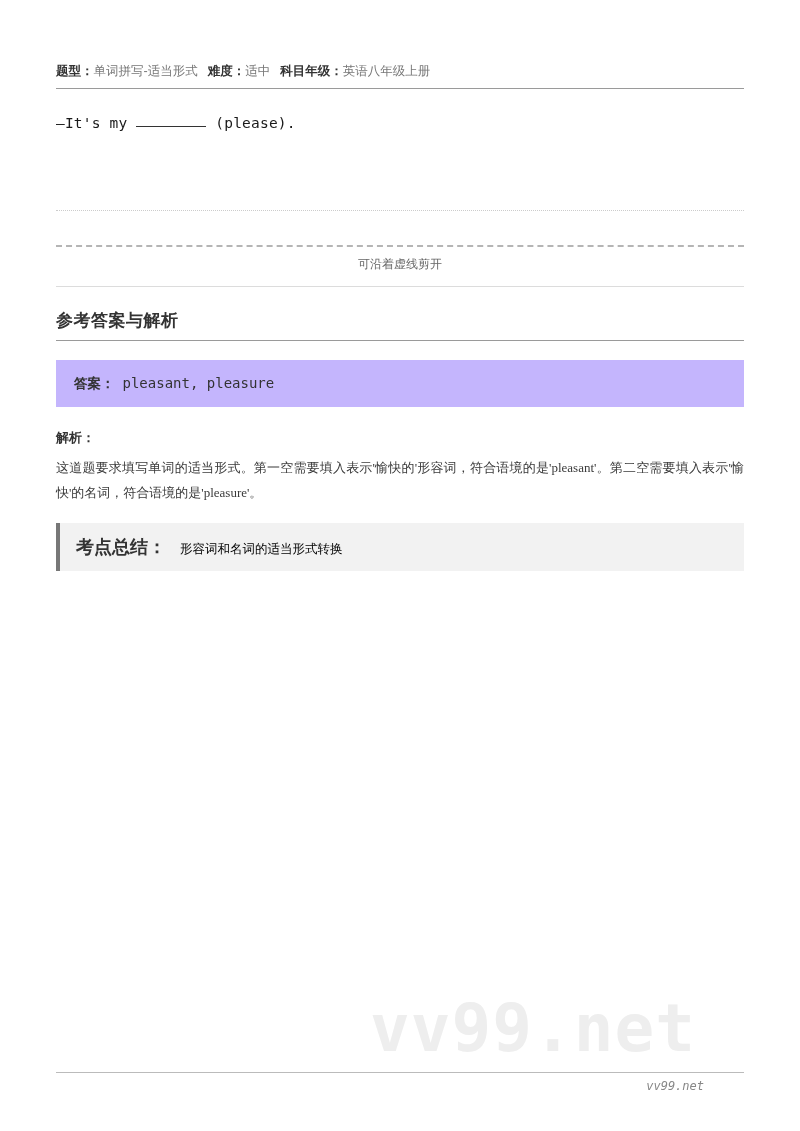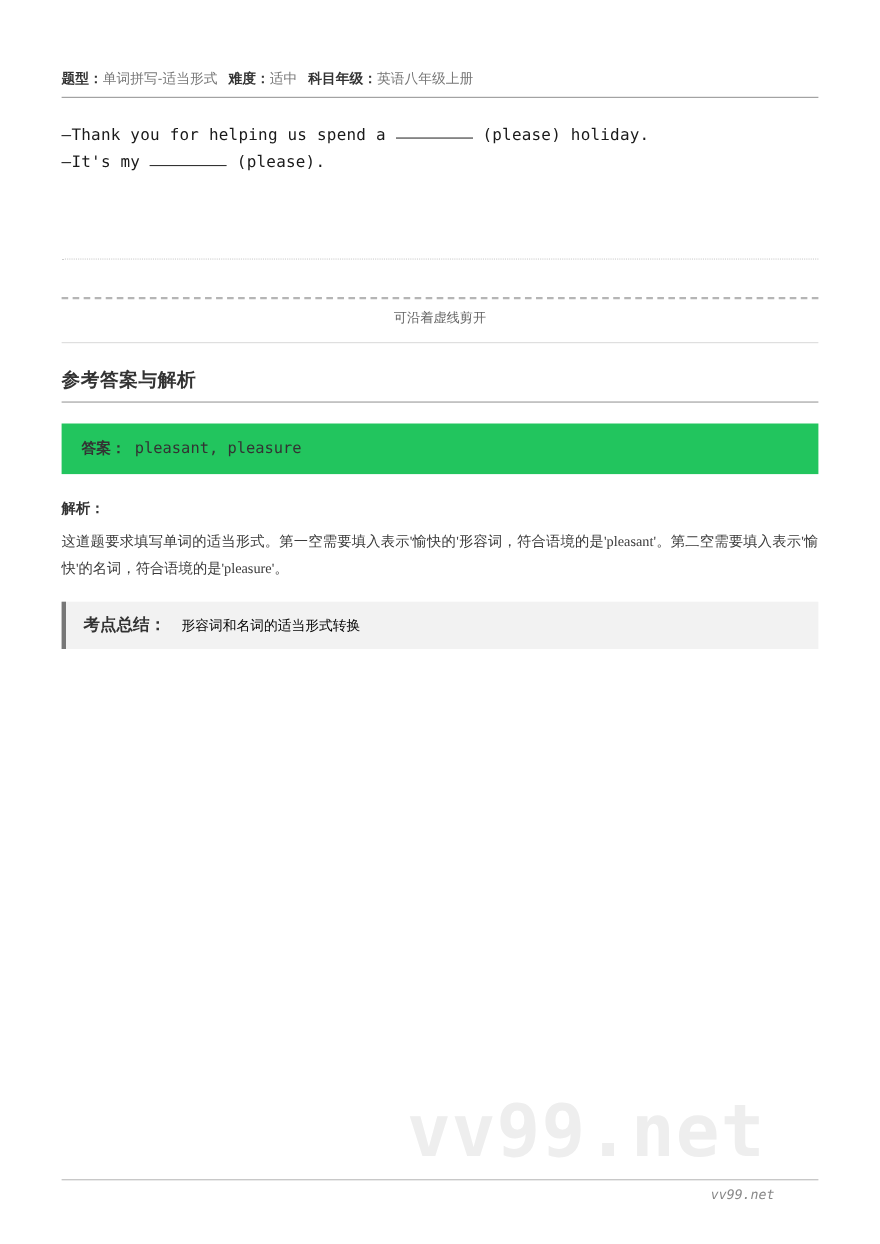--- a/index.html
+++ b/index.html
@@ -102,21 +102,21 @@
     color: #333333;
     letter-spacing: 0.5px;
   }
   .hr-sect {
     margin-top: 8px;
     border-top: 1px solid #9a9a9a;
     height: 0;
   }
   .answer-box {
     margin-top: 19px;
-    background: #22c55e;
+    background: #c4b5fd;
     padding: 14px 18px;
     box-sizing: border-box;
   }
   .answer-label {
     font-size: 13.5px;
     font-weight: bold;
     color: #333;
   }
   .answer-text {
     font-family: "DejaVu Sans Mono", monospace;
@@ -141,21 +141,21 @@
   }
 
   .summary-box {
     margin-top: 18px;
     background: #f2f2f2;
     border-left: 4px solid #777777;
     padding: 12px 16px;
     box-sizing: border-box;
   }
   .summary-label {
-    font-size: 15px;
+    font-size: 18px;
     font-weight: bold;
     color: #333;
   }
   .summary-text {
     font-size: 12.5px;
     color: #000000;
     margin-left: 14px;
   }
 
   
@@ -196,21 +196,20 @@
 <div class="page">
 
   <div class="content">
 
     <div class="meta-row">
       <span class="meta-label">题型：</span><span class="meta-val">单词拼写-适当形式</span><span class="meta-sep"></span><span class="meta-label">难度：</span><span class="meta-val">适中</span><span class="meta-sep"></span><span class="meta-label">科目年级：</span><span class="meta-val">英语八年级上册</span>
     </div>
     <div class="hr-main"></div>
 
     <div class="question">
-      <div class="q-line"><span>—Thank you for helping us spend a </span><span class="blank"></span><span> (please) holiday.</span></div>
       <div class="q-line"><span>—It's my </span><span class="blank"></span><span> (please).</span></div>
     </div>
 
     <div class="hr-dotted"></div>
     <div class="hr-dashed"></div>
     <div class="cut-hint">可沿着虚线剪开</div>
     <div class="hr-thin"></div>
 
     <div class="sect-title">参考答案与解析</div>
     <div class="hr-sect"></div>

